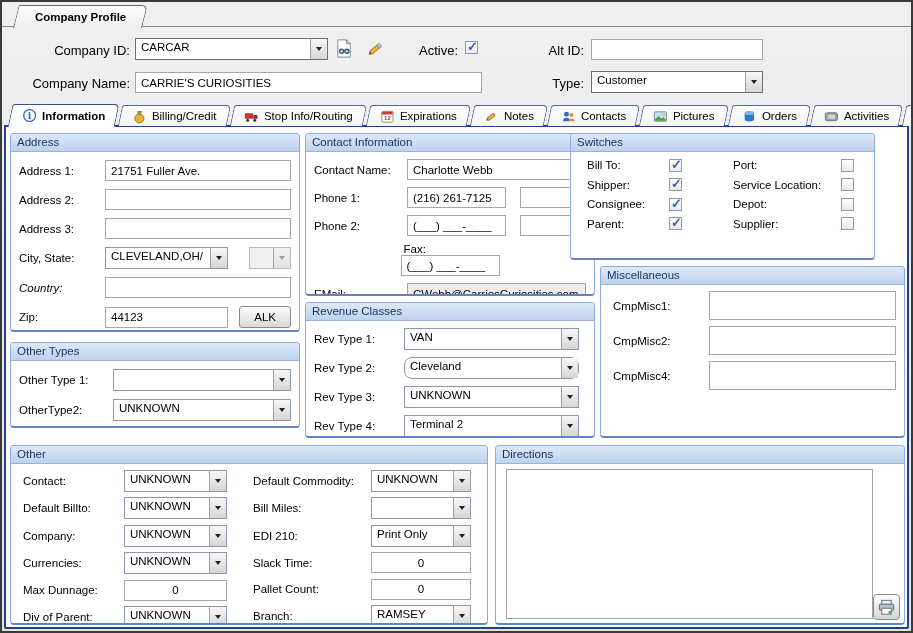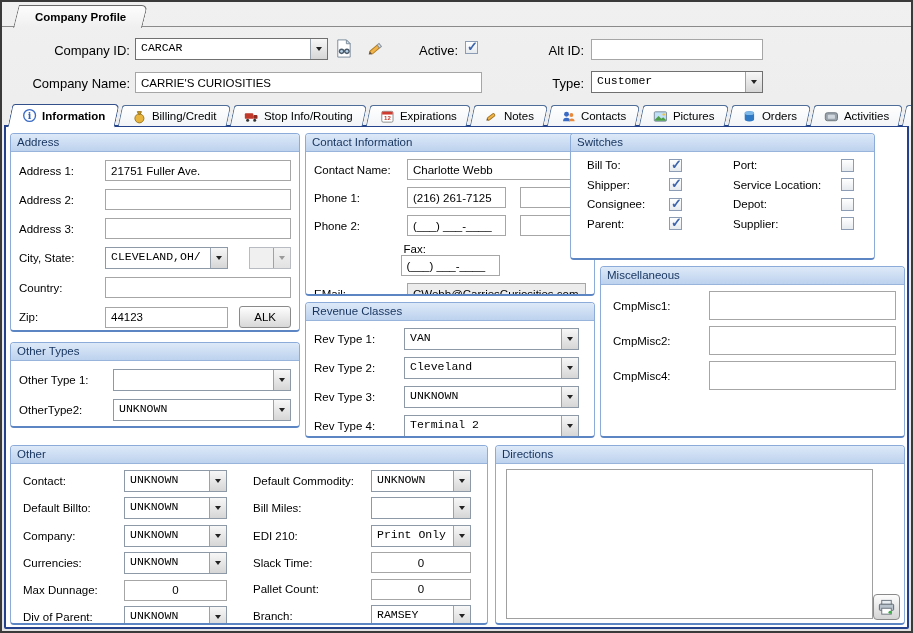--- a/index.html
+++ b/index.html
@@ -20,21 +20,21 @@
   .doc-tab-inner { transform:skewX(14deg); display:flex; align-items:center; height:100%;
     padding:0 18px; font-size:11.5px; font-weight:bold; color:#000; }
   
   .hlbl { position:absolute; font-size:13px; color:#000; text-align:right; }
   .tb {
     border:1px solid #a6a6a6; background:#fff; font-size:11.5px; padding:1px 5px;
     font-family:"Liberation Sans", sans-serif; height:21px; outline:none;
   }
   .tb.ro { background:#ececec; }
   .tb.num { text-align:center; }
-  .combo { display:flex; align-items:stretch; background:#fff; border:1px solid #8e99a8; height:22px;font-family:Liberation Mono, monospace; }
+  .combo { display:flex; align-items:stretch; background:#fff; border:1px solid #8e99a8; height:22px; }
   .combo.dark { border-color:#707070; }
   .combo-text { flex:1; padding:2px 5px; font-size:11.5px; white-space:nowrap; overflow:hidden; }
   .dd-btn { width:17px; background:linear-gradient(#f7f7f7,#d6d6d6); border-left:1px solid #9aa2ae;
     display:flex; align-items:center; justify-content:center; }
   .dd-arrow { width:0; height:0; border-left:3.5px solid transparent; border-right:3.5px solid transparent; border-top:4.5px solid #222; }
   .combo.disabled { background:#f0f0f0; border-color:#b8bcc2; }
   .combo.disabled .dd-btn { background:linear-gradient(#f2f2f2,#e2e2e2); }
   .combo.disabled .dd-arrow { border-top-color:#9a9a9a; }
   .cb { width:13px; height:13px; border:1px solid #8c9cb4; background:linear-gradient(#fff,#e6eaee);
     position:relative; display:inline-block; flex-shrink:0; }
@@ -264,21 +264,21 @@
             </div>
           <span class="spacer"></span>
           <div class="combo disabled" style="width:42px;">
             <span class="combo-text"></span>
             <span class="dd-btn">
                 <span class="dd-arrow"></span>
               </span>
             </div>
           </div>
         <div class="frow">
-            <span class="flbl" style="width:86px;">Country:</span>
+            <span class="flbl" style="width:86px;font-style:italic;">Country:</span>
           <input class="tb" style="flex: 1 1 0%;" value="">
           </div>
         <div class="frow">
             <span class="flbl" style="width:86px;">Zip:</span>
           <input class="tb" style="width: 123px;" value="44123">
           <span class="spacer"></span>
           <button class="btn">ALK</button>
           </div>
       </div>
     </div>
@@ -344,21 +344,21 @@
             <span class="flbl" style="width:90px;">Rev Type 1:</span>
           <div class="combo" style="flex:1;">
               <span class="combo-text">VAN</span>
               <span class="dd-btn">
                 <span class="dd-arrow"></span>
               </span>
             </div>
           </div>
         <div class="frow" style="margin:7px 15px 7px 8px;">
             <span class="flbl" style="width:90px;">Rev Type 2:</span>
-          <div class="combo" style="flex:1;">
+          <div class="combo" style="flex:1;border-radius:8px;">
               <span class="combo-text">Cleveland</span>
               <span class="dd-btn">
                 <span class="dd-arrow"></span>
               </span>
             </div>
           </div>
         <div class="frow" style="margin:7px 15px 7px 8px;">
             <span class="flbl" style="width:90px;">Rev Type 3:</span>
           <div class="combo" style="flex:1;">
               <span class="combo-text">UNKNOWN</span>

